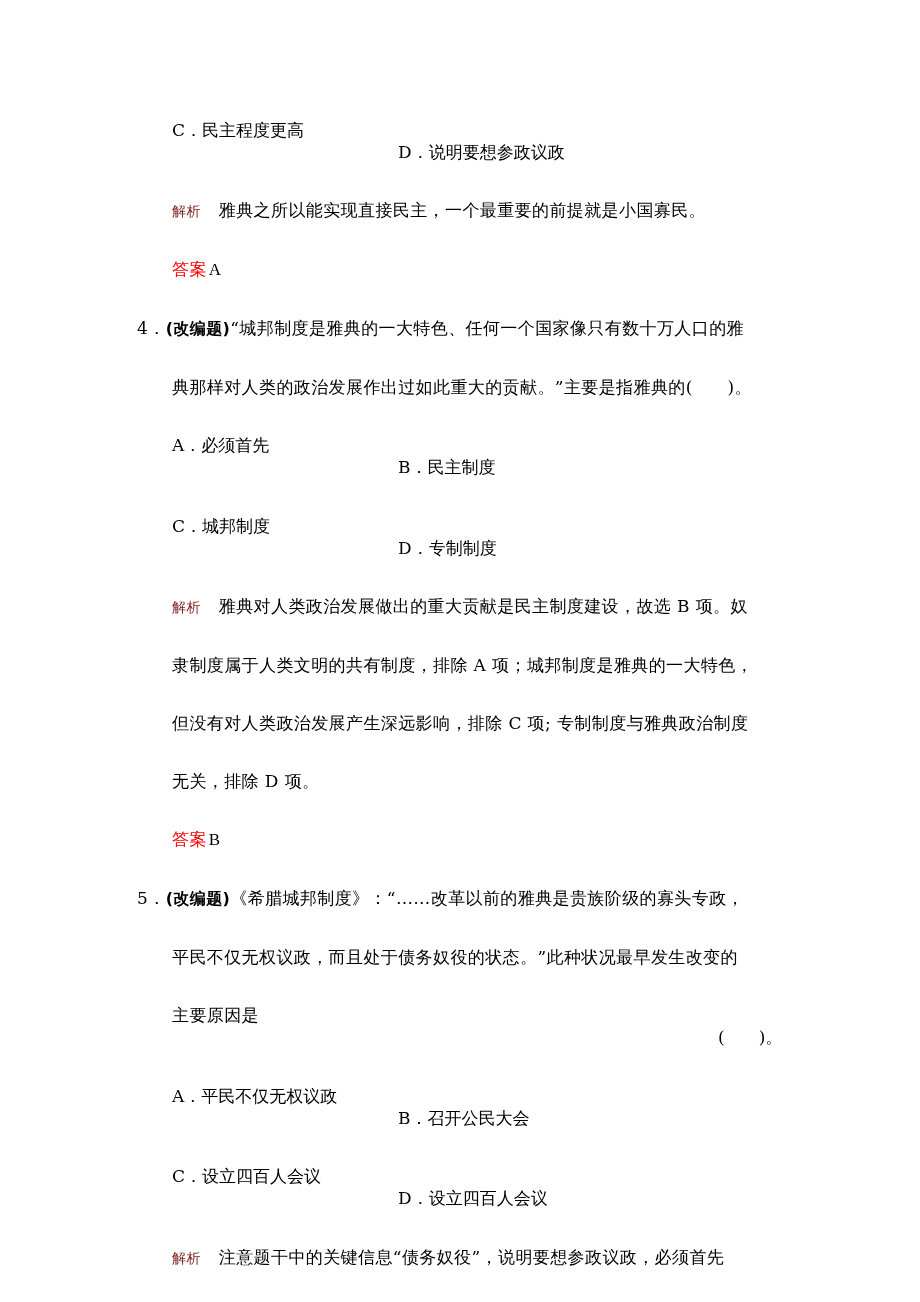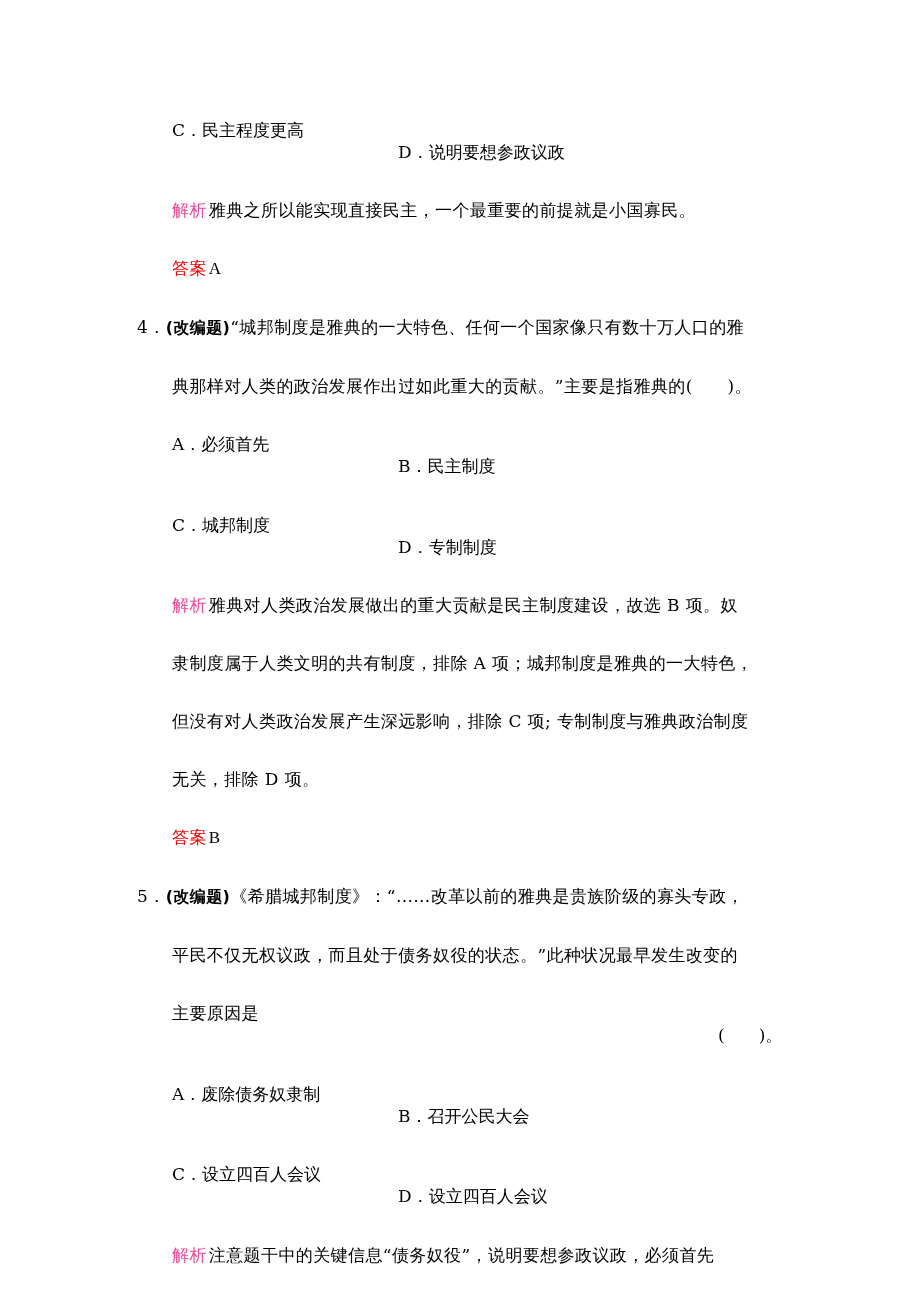--- a/index.html
+++ b/index.html
@@ -12,21 +12,21 @@
   .line {
     position: absolute;
     font-size: 17px;
     line-height: 22px;
     white-space: nowrap;
     letter-spacing: 0.4px;
   }
   .q-num { display: inline-block; }
   .src { font-family: "DejaVu Sans", "Liberation Sans", sans-serif; font-weight: bold; font-size: 16px; margin-top: 12px; }
   .src-plain { font-family: "Liberation Serif", serif; }
-  .lbl-jx { color: #ec4899; font-family: "DejaVu Sans", "Liberation Sans", sans-serif; font-size: 17px; margin-right: 2px; }
+  .lbl-jx { color: #7f1d1d; font-family: "DejaVu Sans", "Liberation Sans", sans-serif; font-size: 14px; margin-right: 18px; }
   .lbl-da { color: #ff0000; font-family: "DejaVu Sans", "Liberation Sans", sans-serif; font-size: 17px; margin-right: 2px; }
   .opt { position: absolute; font-size: 17px; line-height: 22px; white-space: nowrap; }
   .paren { position: absolute; font-size: 17px; line-height: 22px; white-space: nowrap; }
   .watermark {
     position: absolute; left: 236px; top: 602px;
     font-family: "Liberation Sans", "DejaVu Sans", sans-serif;
     font-size: 62px; line-height: 66px; color: #e3e3e3;
     letter-spacing: 1px; z-index: 0; white-space: nowrap;
   }
   .txt { position: relative; z-index: 1; }
@@ -76,21 +76,21 @@
     <span class="lbl-da">答案</span><span class="src-plain">B</span>
   </div>
 
   <div class="line txt" style="left:137px; top:552px;">
     <span class="q-num">5．</span><span class="src">(改编题)</span><span>《希腊城邦制度》：“……改革以前的雅典是贵族阶级的寡头专政，</span>
   </div>
   <div class="line txt" style="left:172px; top:588px;">平民不仅无权议政，而且处于债务奴役的状态。”此种状况最早发生改变的</div>
   <div class="line txt" style="left:172px; top:624px;">主要原因是</div>
   <div class="paren txt" style="left:718px; top:624px;">(　　)。</div>
   <div class="opt txt" style="left:172px; top:661px;">
-    <span>A．</span><span>废除债务奴隶制</span>
+    <span>A．</span><span>平民不仅无权议政</span>
   </div>
   <div class="opt txt" style="left:398px; top:661px;">
     <span>B．</span><span>召开公民大会</span>
   </div>
   <div class="opt txt" style="left:172px; top:697px;">
     <span>C．</span><span>设立四百人会议</span>
   </div>
   <div class="opt txt" style="left:398px; top:697px;">
     <span>D．</span><span>设立四百人会议</span>
   </div>

